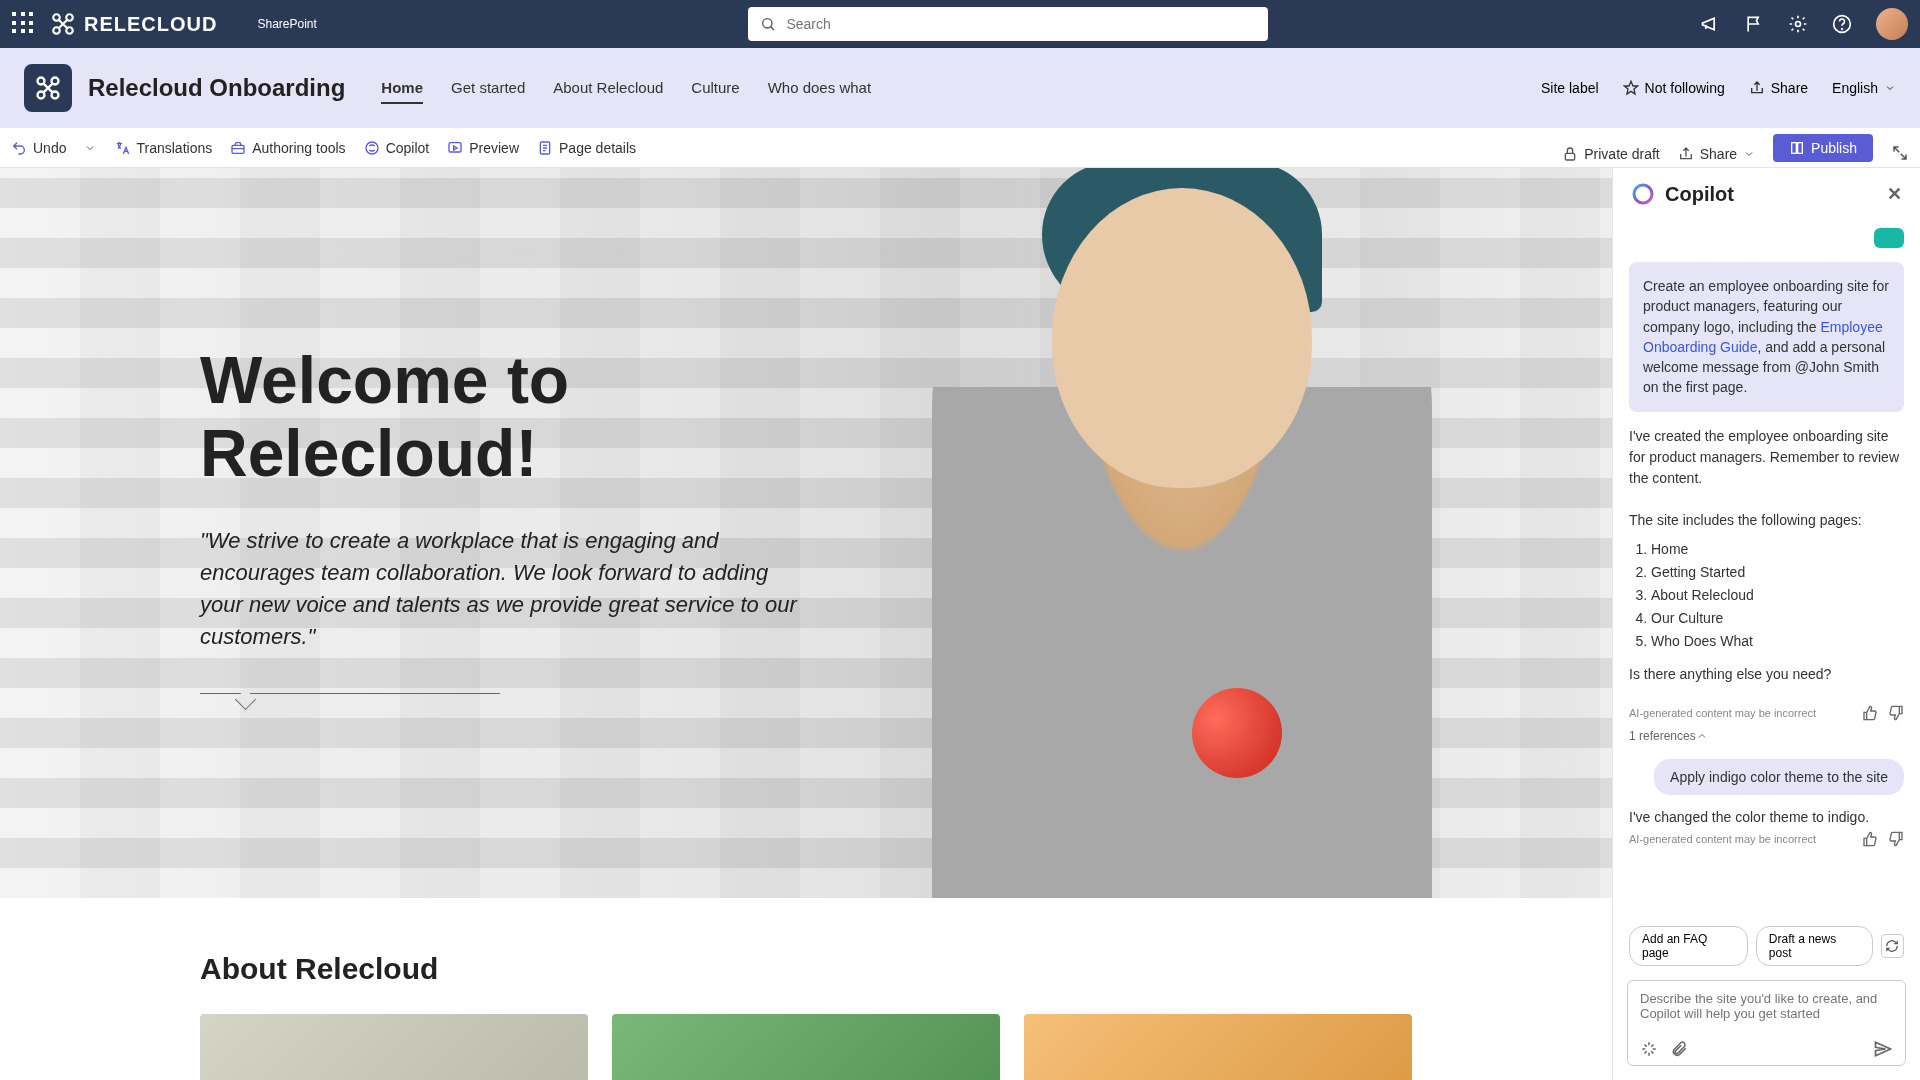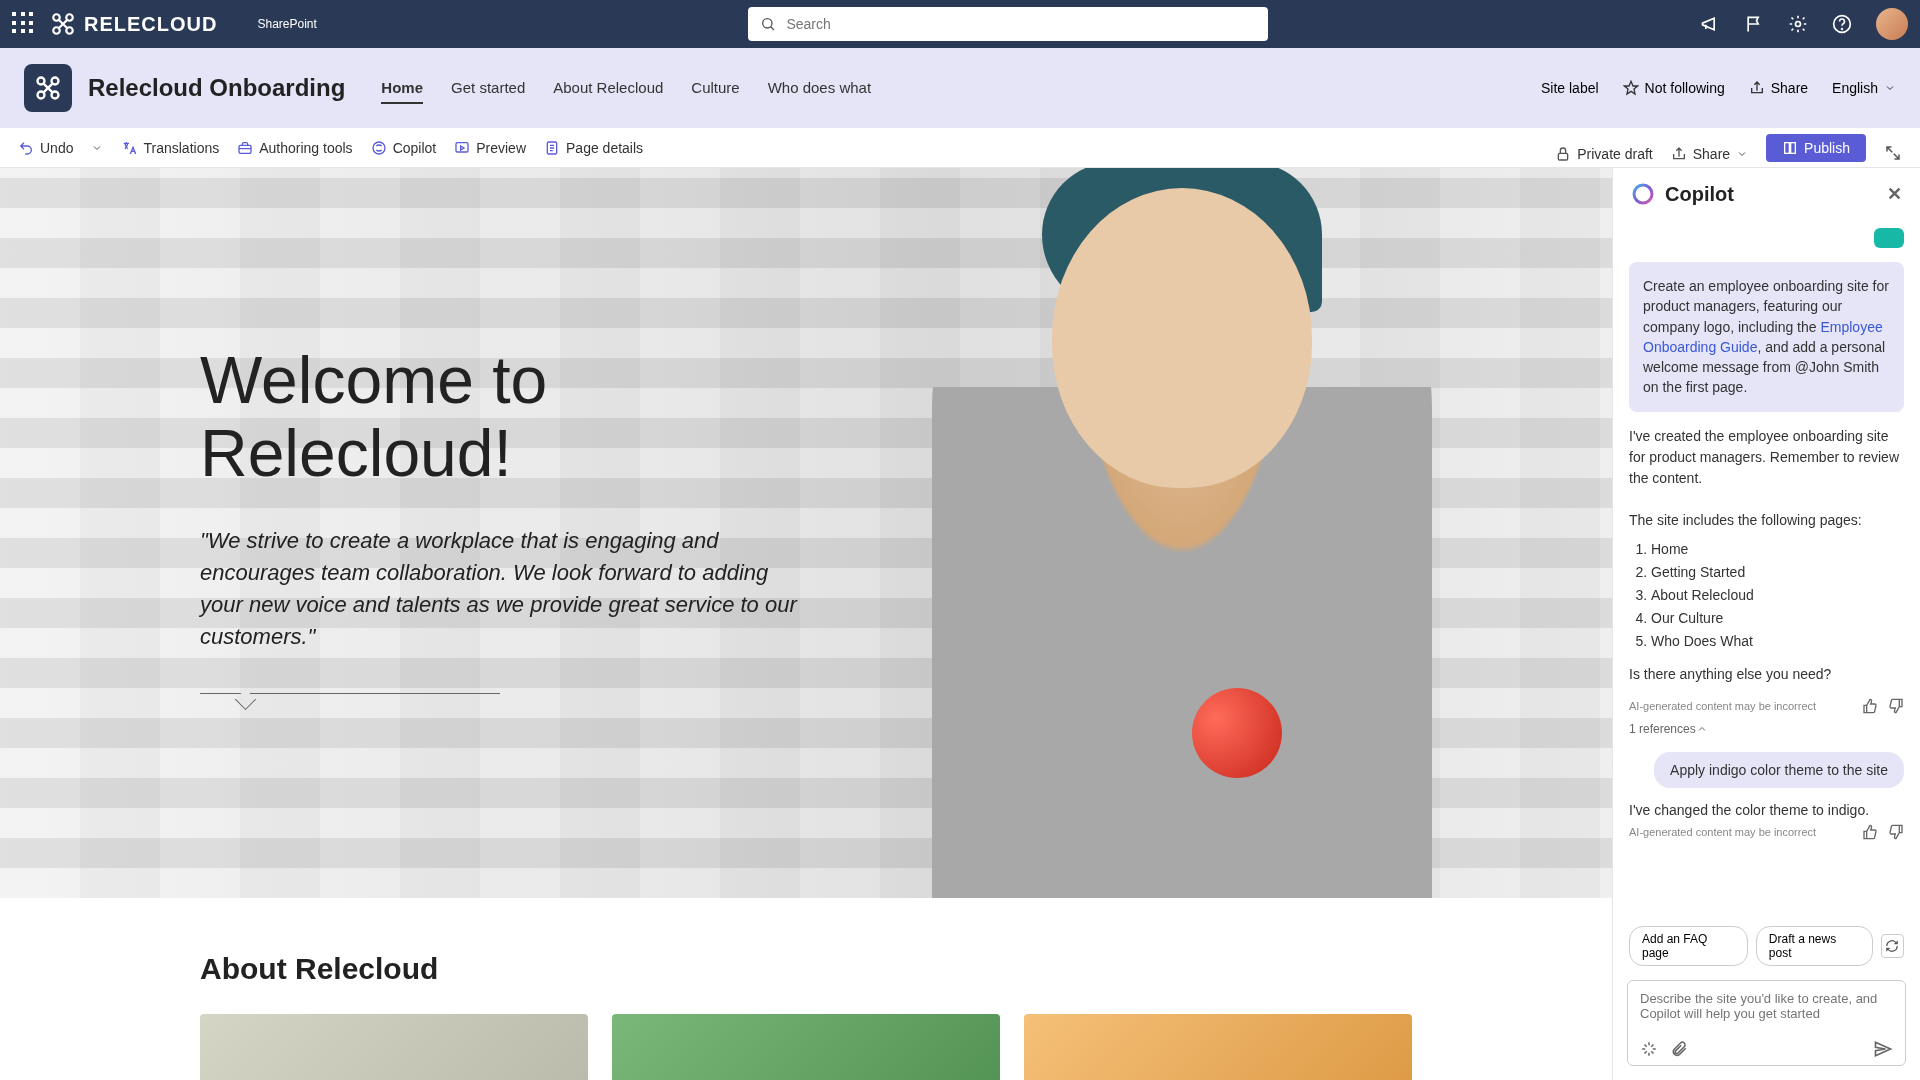--- a/index.html
+++ b/index.html
@@ -18,31 +18,31 @@
 .avatar{width:32px;height:32px;border-radius:50%;background:linear-gradient(135deg,#e8b58f,#c97d52);cursor:pointer}
 .site-header{height:80px;background:#e5e5f7;display:flex;align-items:center;padding:0 24px;justify-content:space-between}
 .site-left{display:flex;align-items:center}
 .site-logo{width:48px;height:48px;background:#2a3a56;border-radius:8px;display:flex;align-items:center;justify-content:center;margin-right:16px}
 .site-title{font-size:24px;font-weight:600;color:#222;margin-right:36px}
 .nav{display:flex;gap:28px}
 .nav-item{font-size:15px;color:#333;cursor:pointer;padding:6px 0;border-bottom:2px solid transparent}
 .nav-item.active{border-bottom:2px solid #333;font-weight:600}
 .site-right{display:flex;align-items:center;gap:24px;font-size:14px;color:#000000}
 .site-right .link{cursor:pointer;display:flex;align-items:center;gap:6px}
-.edit-bar{height:40px;background:#fff;border-bottom:1px solid #e5e5e5;display:flex;align-items:center;padding:0 18px;font-size:14px;color:#333}
+.edit-bar{height:40px;background:#fff;border-bottom:1px solid #e5e5e5;display:flex;align-items:center;padding:0 11px;font-size:14px;color:#333}
 .edit-left{display:flex;align-items:center;gap:18px}
 .edit-item{display:flex;align-items:center;gap:6px;cursor:pointer}
 .edit-right{margin-left:auto;display:flex;align-items:flex-end;gap:18px}
 .publish-btn{background:#5a5cd6;color:#fff;padding:6px 16px;border-radius:4px;cursor:pointer;display:flex;align-items:center;gap:6px}
 .content-wrap{display:flex;height:calc(100% - 168px)}
 .content{flex:1;overflow:hidden;background:#fff}
 .hero{height:730px;background:linear-gradient(90deg,#e8e8e8 0%,#d5d5d5 40%,#c5c5c5 60%,#e0e0e0 100%);position:relative;display:flex;align-items:center;padding:0 200px 0 200px}
 .hero::before{content:"";position:absolute;inset:0;background:repeating-linear-gradient(0deg,rgba(255,255,255,.35) 0 30px,rgba(200,200,200,.35) 30px 60px),repeating-linear-gradient(90deg,rgba(255,255,255,.2) 0 80px,rgba(200,200,200,.2) 80px 160px)}
 .hero-text{position:relative;max-width:600px;color:#222}
-.hero-title{font-size:66px;font-weight:400;line-height:1.1;margin-bottom:36px}
+.hero-title{font-size:66px;font-weight:700;line-height:1.1;margin-bottom:36px}
 .hero-quote{font-size:22px;font-style:italic;line-height:1.45;margin-bottom:40px}
 .quote-divider{width:300px;height:1px;background:#666;position:relative;margin-bottom:28px}
 .quote-divider::after{content:"";position:absolute;left:38px;top:-1px;width:14px;height:14px;border-left:1px solid #666;border-bottom:1px solid #666;transform:rotate(-45deg);background:#e8e8e8}
 .author{display:flex;align-items:center;gap:14px}
 .author-avatar{width:44px;height:44px;border-radius:50%;background:linear-gradient(135deg,#d68a5e,#a85e3a)}
 .author-name{font-size:17px;font-weight:600}
 .author-role{font-size:13px;color:#555}
 .hero-person{position:absolute;right:80px;top:0;bottom:0;width:700px;display:flex;align-items:flex-end;justify-content:center}
 .person-shape{width:500px;height:730px;background:radial-gradient(ellipse at 50% 20%,#e8c9a8 0%,#d4a878 28%,transparent 29%),linear-gradient(180deg,transparent 0 30%,#a8a8a8 30% 100%);border-radius:240px 240px 0 0;position:relative}
 .person-head{position:absolute;top:20px;left:50%;transform:translateX(-50%);width:260px;height:300px;background:#e8c9a8;border-radius:50% 50% 48% 48%}
@@ -55,21 +55,21 @@
 .card:nth-child(2){background:linear-gradient(135deg,#7ab87a,#4a8a4a)}
 .card:nth-child(3){background:linear-gradient(135deg,#f5c078,#d8923a)}
 
 .copilot{width:308px;background:#fff;border-left:1px solid #e5e5e5;display:flex;flex-direction:column}
 .copilot-header{display:flex;align-items:center;padding:14px 18px;font-size:20px;font-weight:600;color:#222;gap:10px}
 .copilot-close{margin-left:auto;cursor:pointer;color:#666;font-size:18px}
 .copilot-body{flex:1;overflow-y:auto;padding:8px 16px;font-size:14px;color:#333}
 .chip-teal{background:#17b8a6;color:#fff;border-radius:6px;padding:4px 10px;float:right;margin-bottom:14px;min-width:30px;height:20px}
 .bubble-user{clear:both;background:#e5e5f7;border-radius:8px;padding:14px;margin:6px 0 14px;line-height:1.45}
 .bubble-user a{color:#3a58d6;text-decoration:none}
-.reply{margin-bottom:13px;line-height:1.5}
+.reply{margin-bottom:20px;line-height:1.5}
 .reply ol{margin:8px 0 12px 22px}
 .reply ol li{margin-bottom:2px}
 .disclaimer-row{display:flex;align-items:center;font-size:11px;color:#888;margin-bottom:8px}
 .thumbs{margin-left:auto;display:flex;gap:10px;color:#666}
 .refs{font-size:12px;color:#666;cursor:pointer;margin-bottom:16px;display:flex;align-items:center;}
 .bubble-user2{background:#e5e5f7;border-radius:16px;padding:10px 16px;float:right;margin-bottom:14px;clear:both}
 .reply2{clear:both;margin-bottom:6px}
 .suggestions{padding:8px 16px;display:flex;gap:8px;align-items:center}
 .suggestion{border:1px solid #ccc;border-radius:14px;padding:5px 12px;font-size:12px;cursor:pointer}
 .refresh-sug{border:1px solid #ccc;border-radius:4px;width:24px;height:24px;display:flex;align-items:center;justify-content:center;cursor:pointer}

